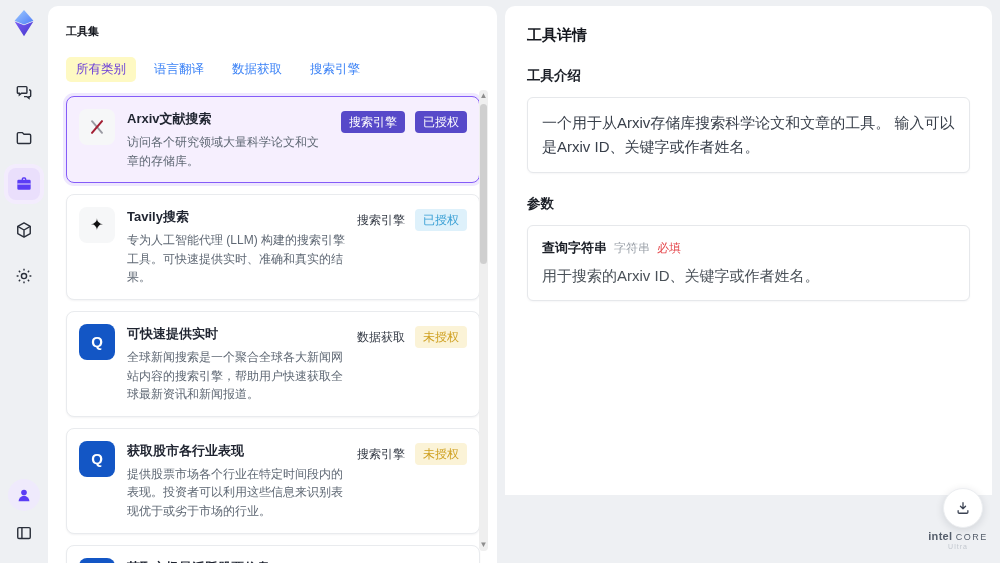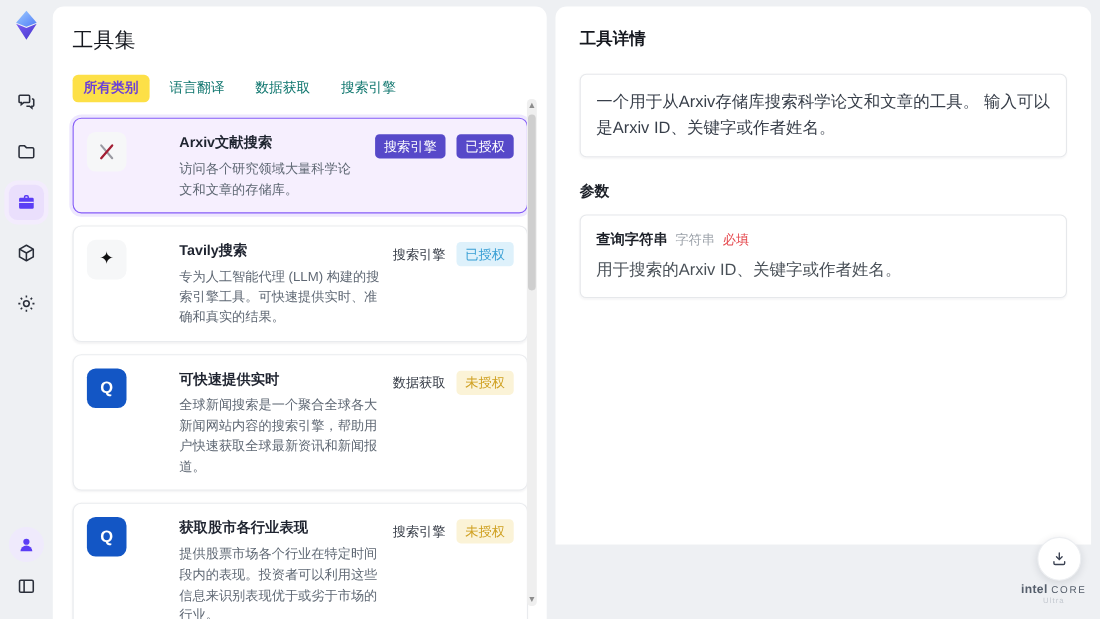--- a/index.html
+++ b/index.html
@@ -12,33 +12,33 @@
   .logo { width:30px; height:30px; margin-bottom:38px; }
   .nav-icon { width:32px; height:32px; border-radius:8px; display:flex; align-items:center; justify-content:center; margin-bottom:14px; cursor:pointer; }
   .nav-icon svg { width:20px; height:20px; }
   .nav-icon.active { background:#eadffc; box-shadow:0 0 0 4px #f3ecfd; }
   .nav-spacer { flex:1; }
   .nav-bottom { margin-bottom:6px; }
   .nav-icon.user-item { background:#efeafc; border-radius:50%; }
 
   
   .panel-mid { position:absolute; left:48px; top:6px; width:449px; height:557px; background:#ffffff; border-radius:10px 10px 0 0; padding:18px 18px 0 18px; overflow:hidden; }
-  .mid-title { font-size:19px; font-weight:400; color:#15181f; margin-bottom:18px; }
+  .mid-title { font-size:11px; font-weight:700; color:#15181f; margin-bottom:18px; }
   .tabs { display:flex; align-items:center; gap:8px; margin-bottom:14px; }
-  .tab { font-size:12.5px; color:#0f766e; padding:4px 10px; border-radius:5px; cursor:pointer; white-space:nowrap; }
-  .tab.active { background:#fde047; color:#6b3fd8; font-weight:700; }
+  .tab { font-size:12.5px; color:#3b82f6; padding:4px 10px; border-radius:5px; cursor:pointer; white-space:nowrap; }
+  .tab.active { background:#fef9c3; color:#6b3fd8; font-weight:400; }
 
   .tool-list { position:relative; width:414px; }
   .card { display:flex; gap:12px; padding:12px; border:1px solid #e9ebee; border-radius:8px; background:#fff; box-shadow:0 1px 2px rgba(20,24,40,.05); margin-bottom:11px; cursor:pointer; }
   .card.selected { background:#f6effe; border:1.5px solid #855cf8; box-shadow:0 0 0 3px rgba(133,92,248,.14); }
   .tile { flex:0 0 36px; width:36px; height:36px; border-radius:8px; display:flex; align-items:center; justify-content:center; }
   .tile-light { background:#f6f7f8; }
   .tile-blue  { background:#1356c5; color:#fff; font-weight:700; font-size:15px; }
   .tavily-star { font-size:16px; color:#111; line-height:1; }
-  .card-main { flex:1; min-width:0;margin-left:36px; }
+  .card-main { flex:1; min-width:0; }
   .card-title { font-size:13px; font-weight:700; color:#1f2430; margin-top:1px; }
   .card-desc { font-size:12px; color:#5f6874; line-height:1.55; margin-top:5px; }
   .card-tags { display:flex; align-items:flex-start; gap:10px; flex:0 0 auto; padding-top:2px; }
   .cat-text { font-size:12px; color:#353b46; line-height:22px; white-space:nowrap; }
   .badge { display:inline-block; font-size:12px; padding:0 8px; line-height:22px; border-radius:4px; white-space:nowrap; }
   .badge.purple { background:#5749c9; color:#ffffff; }
   .badge.blue   { background:#def1fb; color:#3aa0d5; }
   .badge.yellow { background:#fbf3d7; color:#cfa021; }
 
   
@@ -228,20 +228,21 @@
     <div class="scrollbar">
       <div class="scroll-arrow up">▲</div>
       <div class="scroll-thumb"></div>
       <div class="scroll-arrow down">▼</div>
     </div>
   </section>
 
   <section class="panel-right">
     <h1 class="right-title">工具详情</h1>
 
+    <h2 class="section-heading">工具介绍</h2>
     <div class="info-box">
       <div class="info-text">一个用于从Arxiv存储库搜索科学论文和文章的工具。 输入可以是Arxiv ID、关键字或作者姓名。</div>
     </div>
 
     <h2 class="section-heading">参数</h2>
     <div class="info-box">
       <div class="param-row">
         <span class="param-name">查询字符串</span>
         <span class="param-type">字符串</span>
         <span class="param-required">必填</span>

